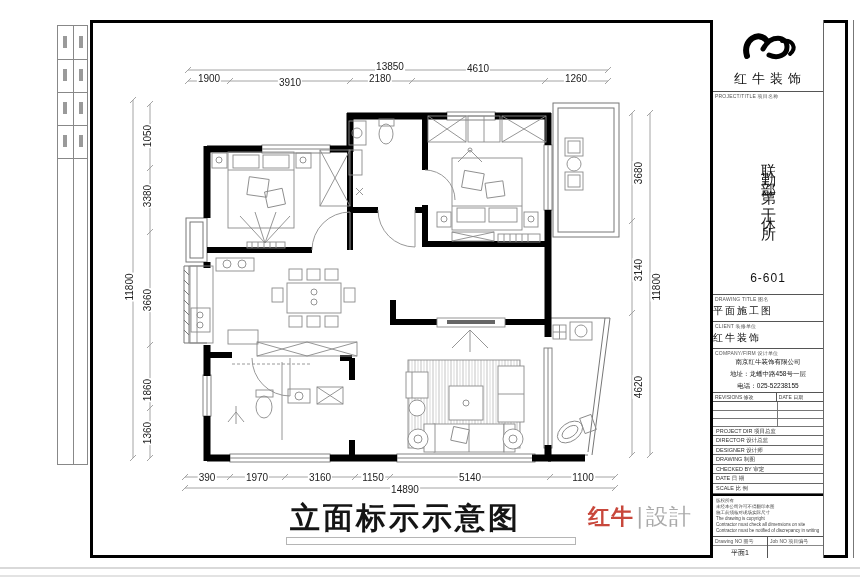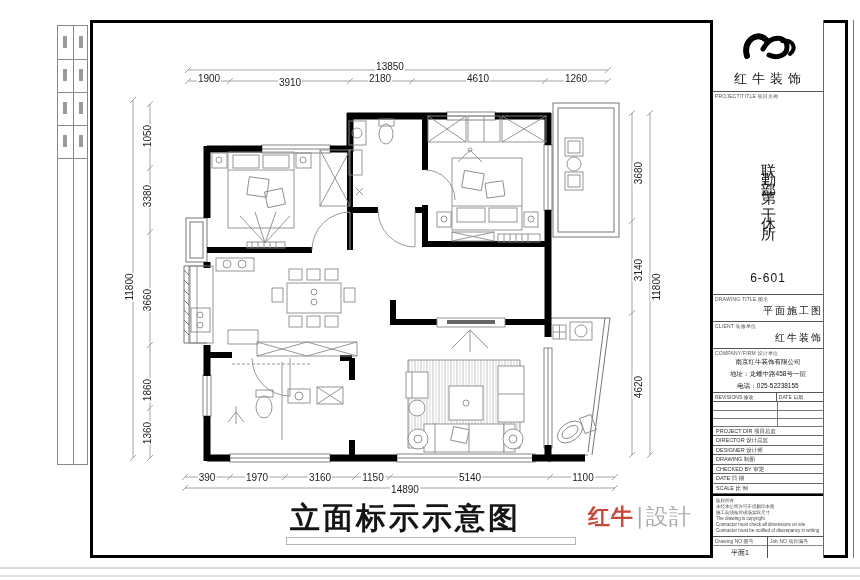--- a/index.html
+++ b/index.html
@@ -31,21 +31,21 @@
   .tb{left:710px;top:20px;width:114px;height:538px;border-left:3px solid #000;border-right:1px solid #666;
       box-sizing:border-box;background:#fff;display:flex;flex-direction:column;}
   .tb section{border-bottom:1px solid #555;position:relative;}
   .tb .lbl{font-size:5px;color:#555;padding:1px 2px 0 2px;line-height:6px;letter-spacing:.2px;}
   .tb-logo{height:54px;display:flex;align-items:flex-end;justify-content:center;border-bottom:none!important;}
   .tb-brand{font-size:13px;letter-spacing:5px;text-align:center;padding:2px 0 3px 4px;}
   .tb-project{flex:0 0 202px;}
   .tb-project .vname{writing-mode:vertical-rl;text-orientation:upright;font-size:15px;letter-spacing:9px;
       margin:8px auto 0 auto;display:block;text-align:center;height:160px;}
   .tb-project .pno{font-size:12px;text-align:center;margin-top:4px;letter-spacing:1px;}
-  .tb-val{font-size:10px;text-align:right;padding:2px 0 3px 0;letter-spacing:2px;}
+  .tb-val{font-size:10px;text-align:left;padding:2px 0 3px 0;letter-spacing:2px;}
   .tb-co{font-size:6.5px;text-align:center;line-height:9px;padding:1px 0 2px 0;letter-spacing:0;}
   .rev-head{display:flex;font-size:5px;color:#444;border-bottom:1px solid #555;}
   .rev-head div{padding:1px 2px;}
   .rev-head .c1{width:58%;border-right:1px solid #555;box-sizing:border-box;}
   .rev-row{height:8px;border-bottom:1px solid #777;position:relative;}
   .rev-row i{position:absolute;left:58%;top:0;height:100%;border-left:1px solid #777;}
   .tb-row{height:9.5px;border-bottom:1px solid #666;font-size:5.5px;color:#333;display:flex;
           align-items:center;padding-left:3px;justify-content:flex-start;gap:4px;}
   .tb-notes{border-top:2px solid #000;font-size:4.5px;color:#444;line-height:6px;padding:2px 3px;flex:1;}
   .tb-bot{display:flex;border-top:1px solid #555;height:24px;}
@@ -275,21 +275,21 @@
     <ellipse cx="570" cy="432" rx="14" ry="9" transform="rotate(-35 570 432)"></ellipse>
     <ellipse cx="570" cy="432" rx="9" ry="5" transform="rotate(-35 570 432)"></ellipse>
     <rect x="582" y="416" width="12" height="16" transform="rotate(-20 588 424)"></rect>
   </g>
 </svg>
 
 <span class="dim" style="left:390px;top:66px">13850</span>
 <span class="dim" style="left:209px;top:78px">1900</span>
 <span class="dim" style="left:290px;top:82px">3910</span>
 <span class="dim" style="left:380px;top:78px">2180</span>
-<span class="dim" style="left:478px;top:78px">4610</span>
+<span class="dim" style="left:478px;top:68px">4610</span>
 <span class="dim" style="left:576px;top:78px">1260</span>
 
 <span class="dim" style="left:207px;top:477px">390</span>
 <span class="dim" style="left:257px;top:477px">1970</span>
 <span class="dim" style="left:320px;top:477px">3160</span>
 <span class="dim" style="left:373px;top:477px">1150</span>
 <span class="dim" style="left:470px;top:477px">5140</span>
 <span class="dim" style="left:583px;top:477px">1100</span>
 <span class="dim" style="left:405px;top:489px">14890</span>
 

